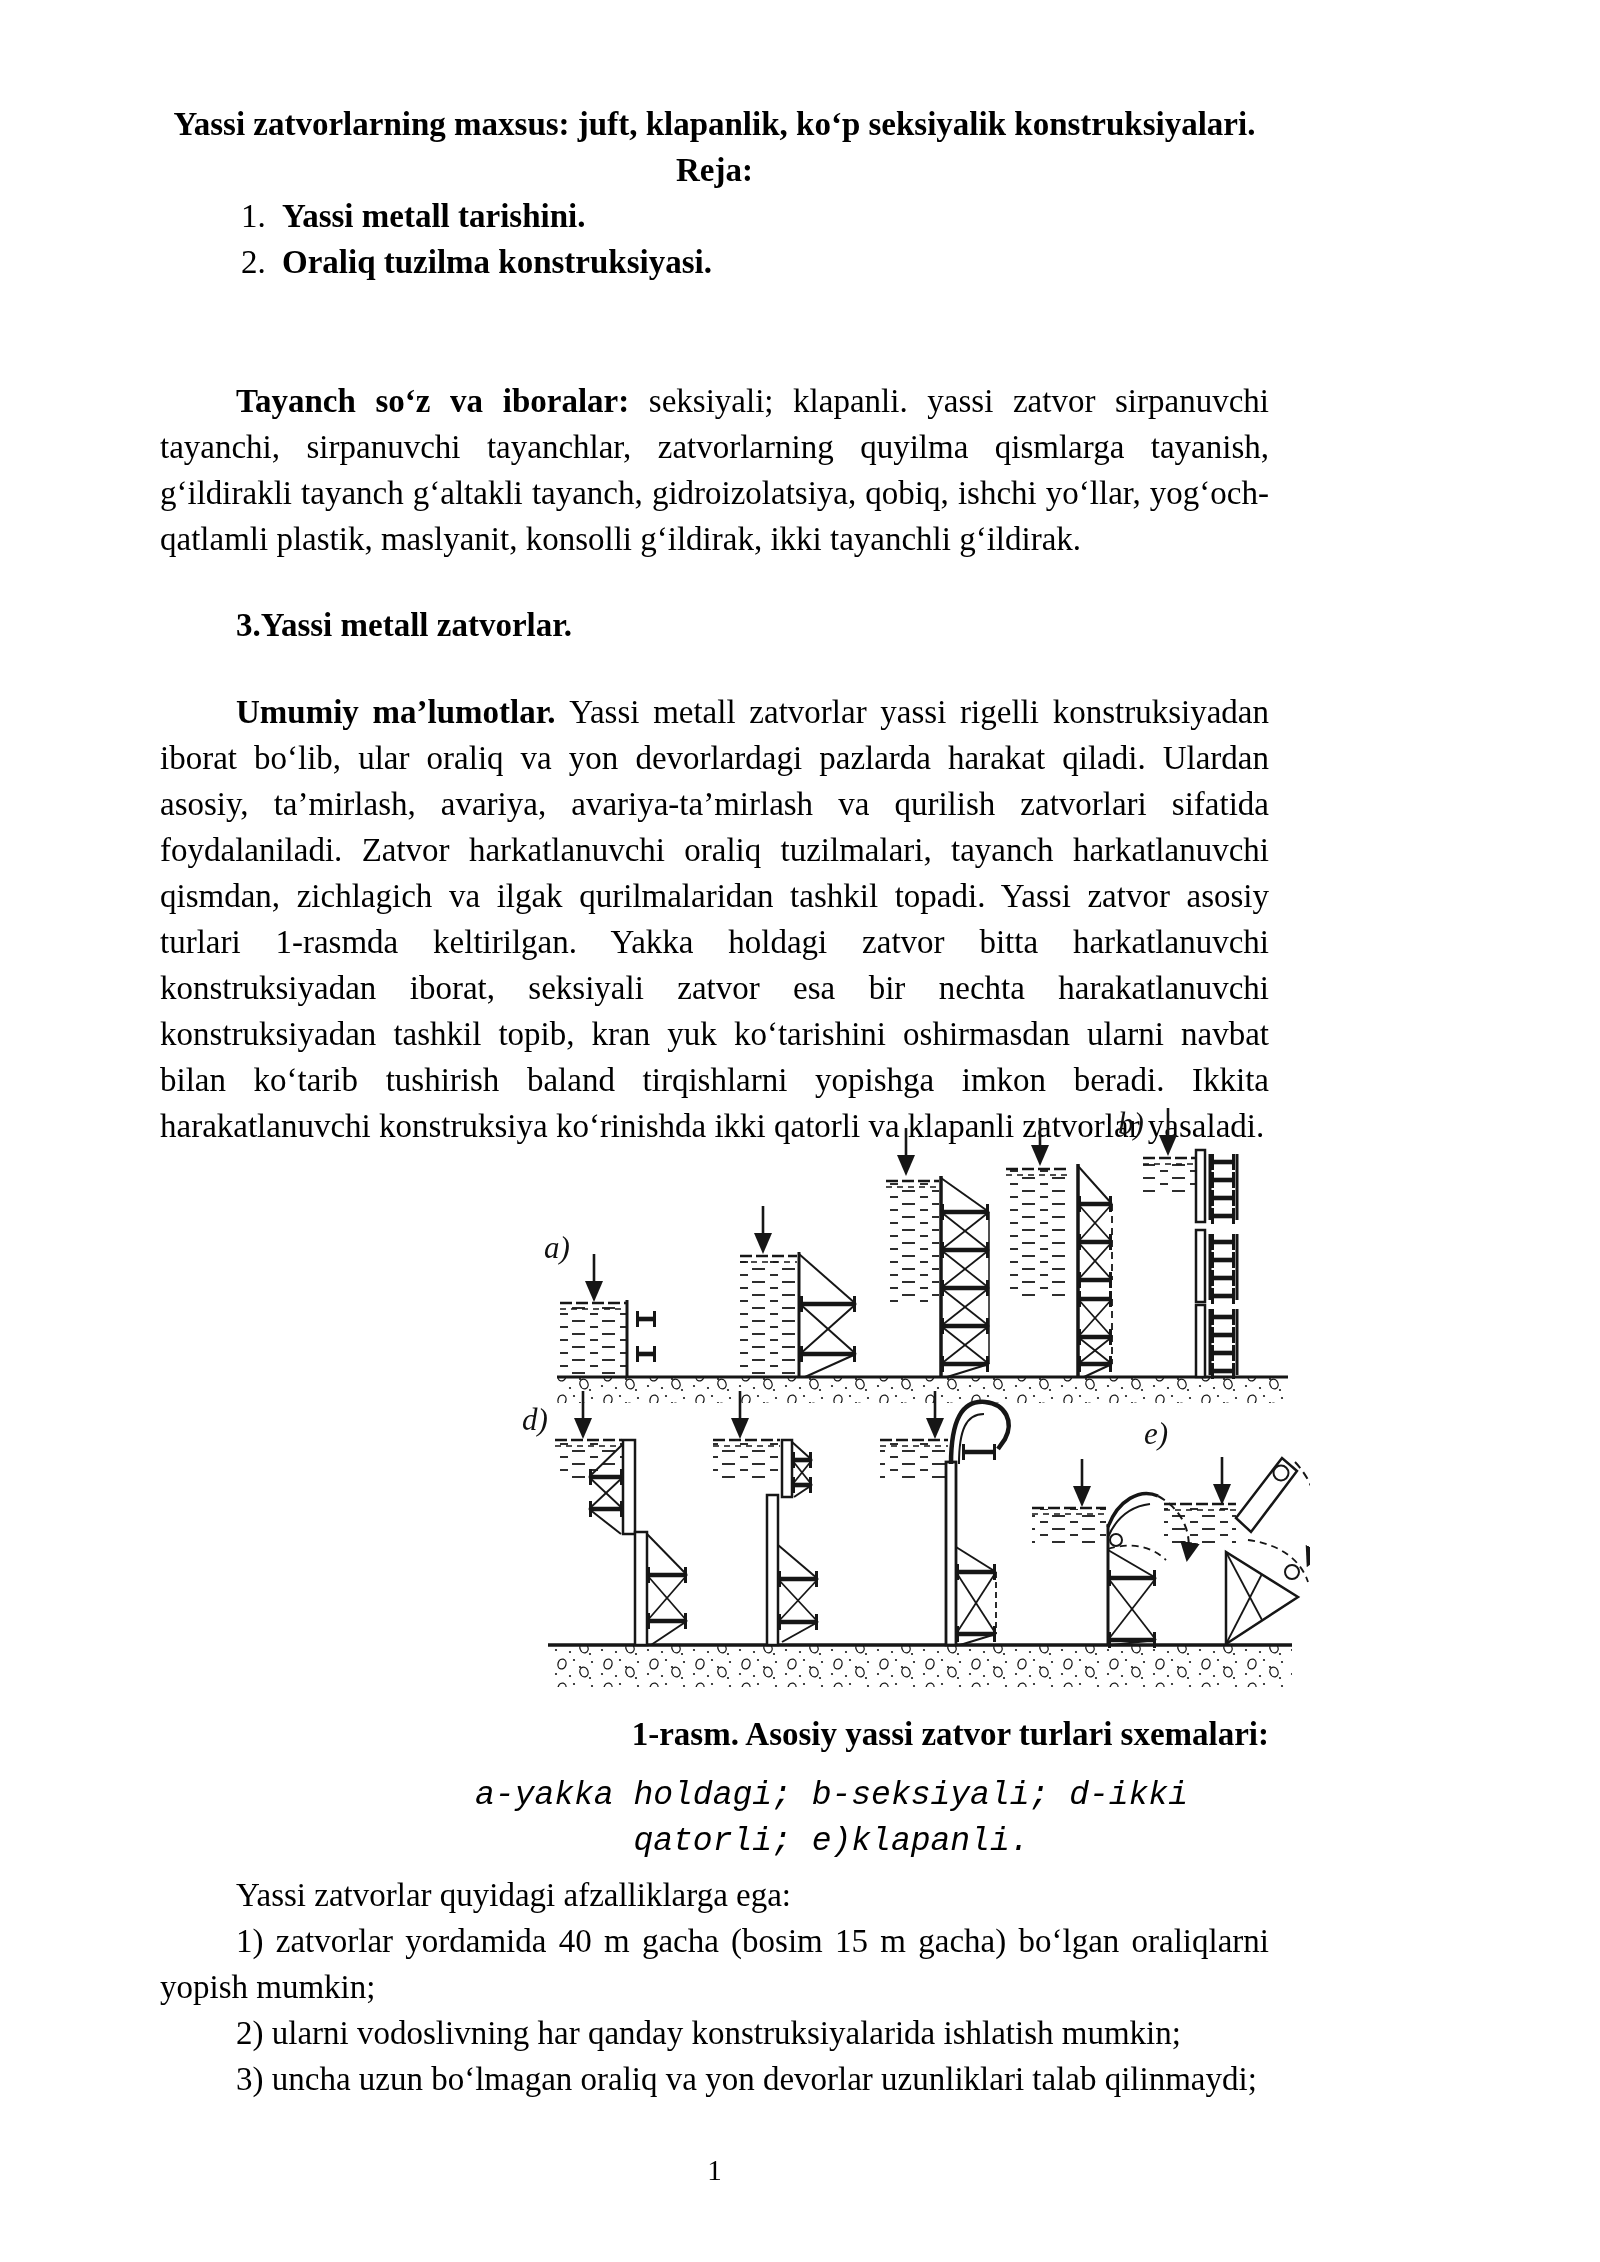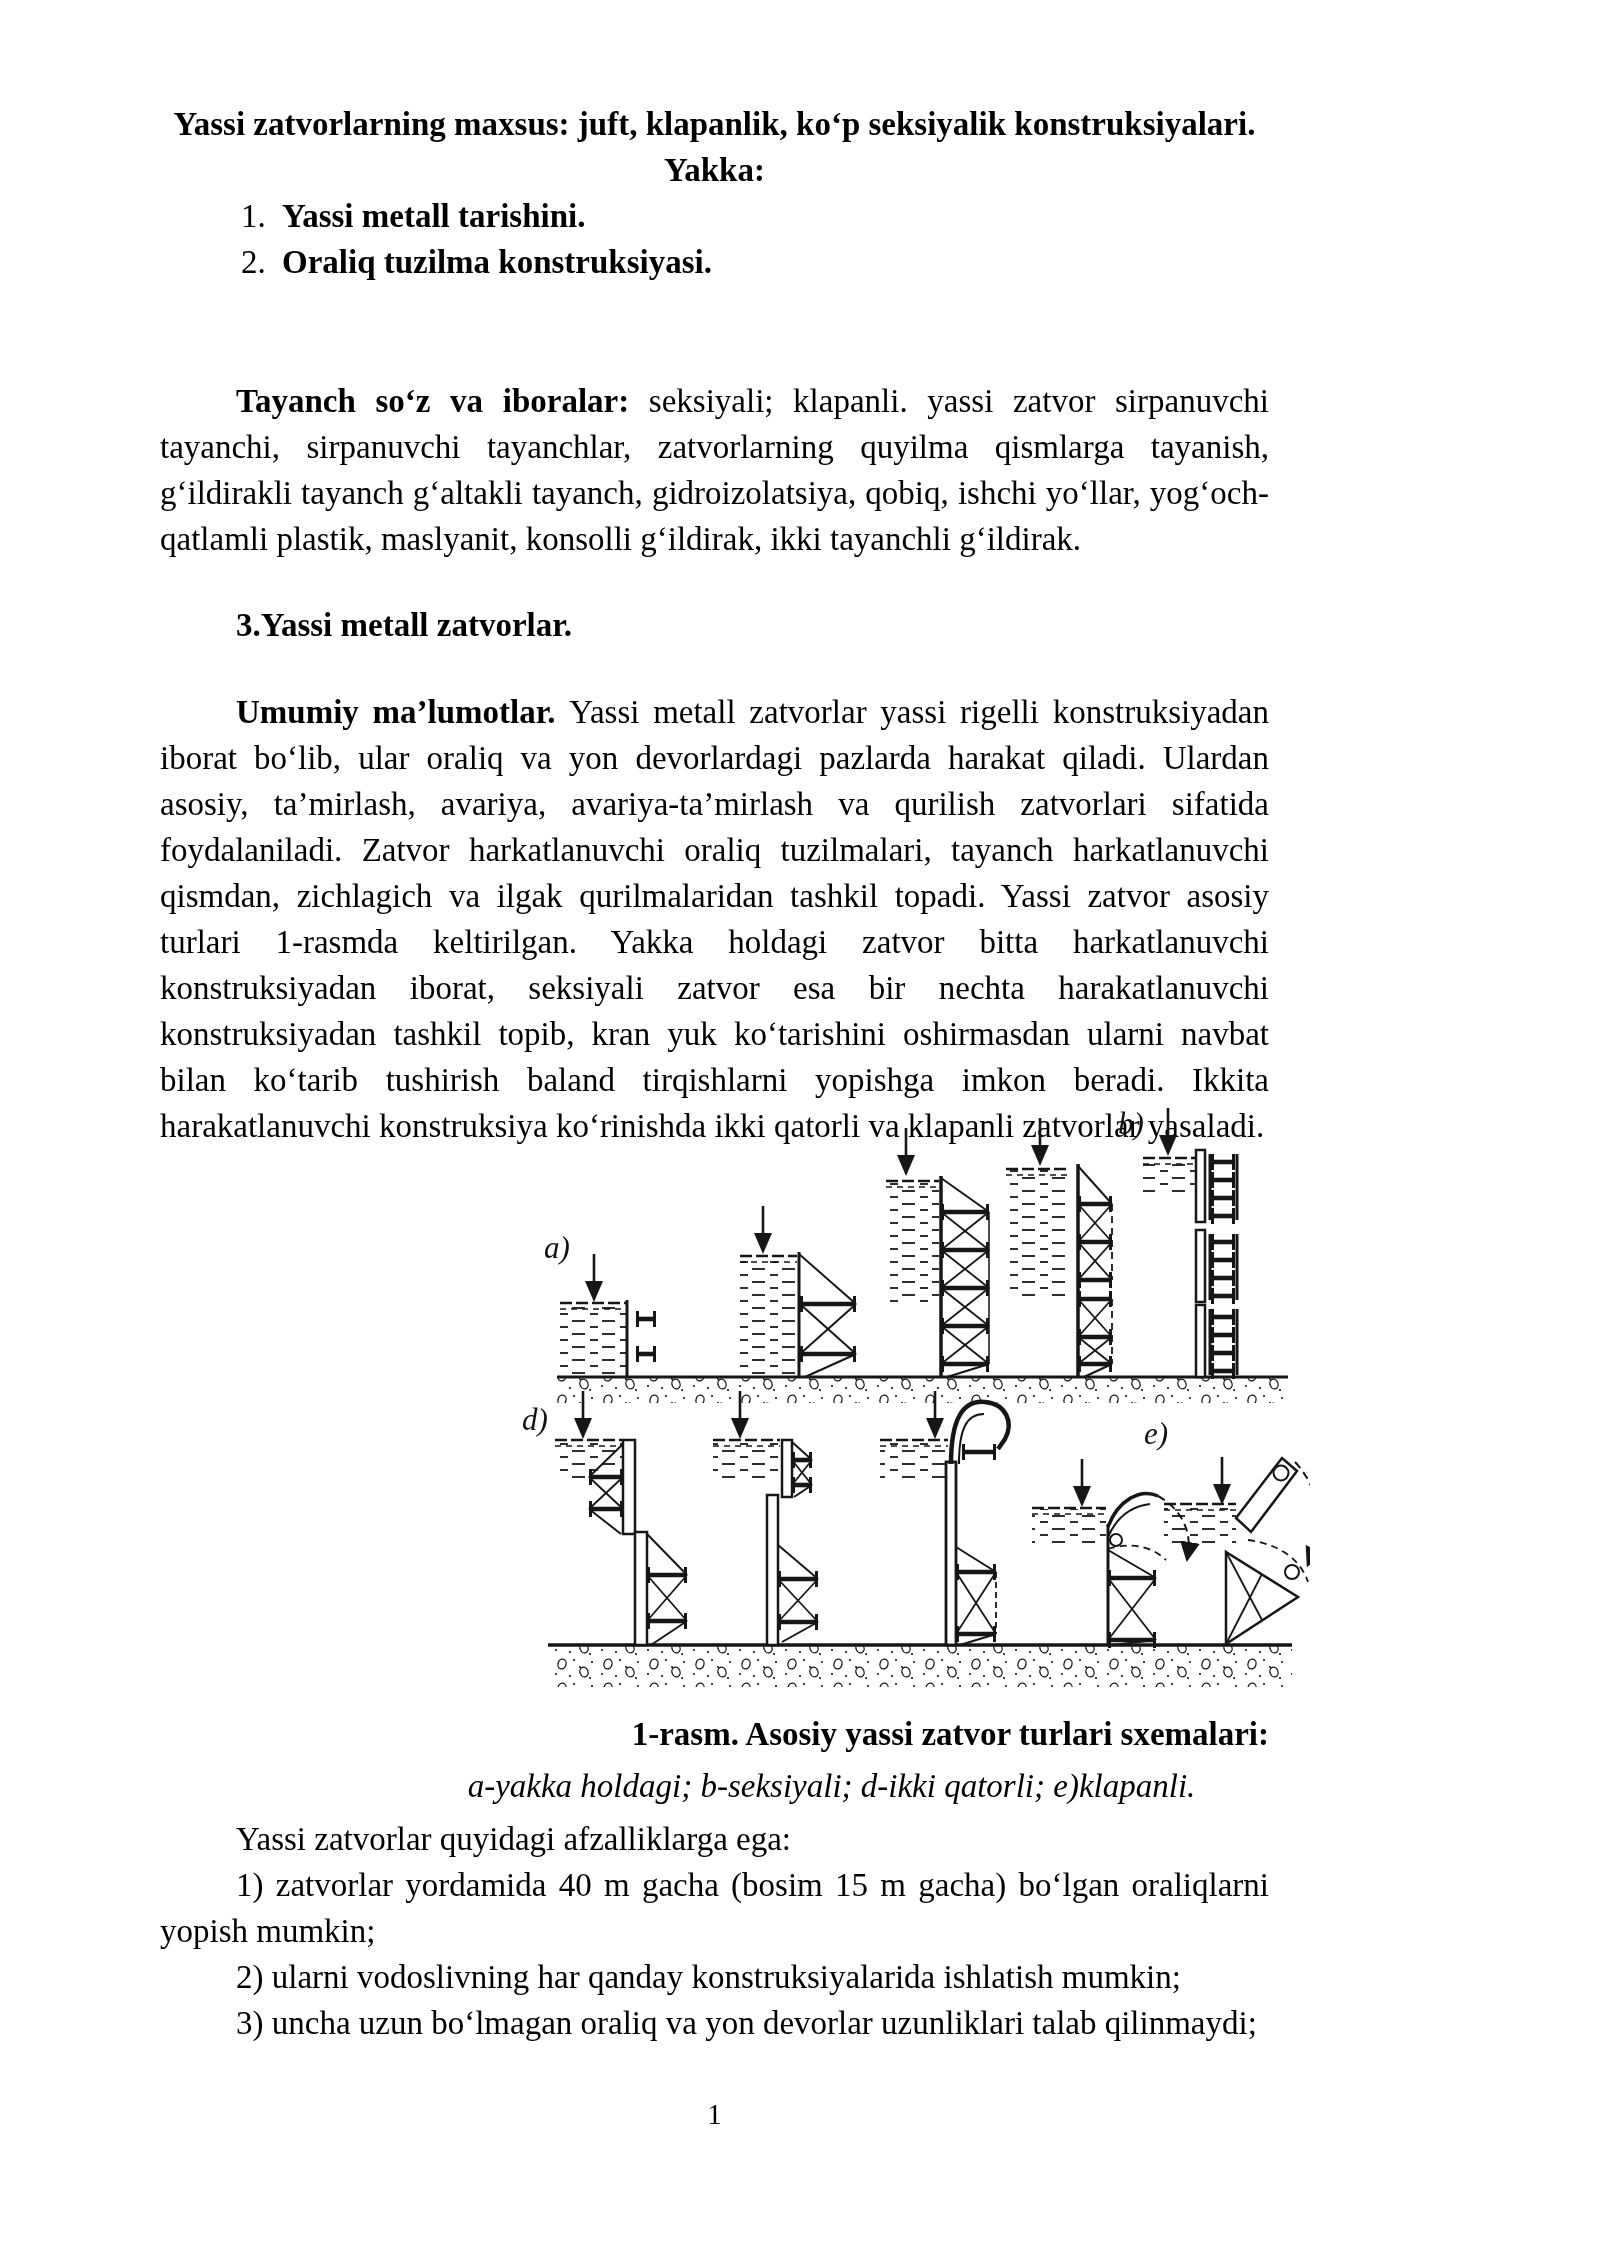--- a/index.html
+++ b/index.html
@@ -18,31 +18,31 @@
   .plan-item{padding-left:81px;}
   .plan-num{display:inline-block;width:41px;}
   .plan-text{font-weight:bold;}
   .kw{margin-top:93px;}
   .sec{margin-top:40px;font-weight:bold;text-indent:76px;}
   .p2{margin-top:41px;}
   .figure{margin:-62px 0 0 360px;width:790px;height:608px;}
   .figure svg{display:block;width:790px;height:608px;}
   .figlabel{font-family:"Liberation Serif",serif;font-style:italic;font-size:31px;fill:#111;stroke:none;}
   .cap-b{margin-top:16px;margin-left:234px;text-align:right;font-weight:bold;}
-  .cap-i{margin-top:6px;margin-left:234px;text-align:center;font-style:italic;}
+  .cap-i{margin-top:16px;margin-left:234px;text-align:center;font-style:italic;font-family:Liberation Mono, monospace;}
   .adv-intro{margin-top:7px;}
   .pageno{margin-top:48px;text-align:center;font-size:29px;line-height:40px;}
 </style>
 </head>
 <body>
 
 <div class="page">
 
   <p class="title">Yassi zatvorlarning maxsus: juft, klapanlik, ko‘p seksiyalik konstruksiyalari.</p>
-  <p class="title">Yakka:</p>
+  <p class="title">Reja:</p>
 
   <div>
     <p class="plan-item"><span class="plan-num">1.</span><span class="plan-text">Yassi metall tarishini.</span></p>
     <p class="plan-item"><span class="plan-num">2.</span><span class="plan-text">Oraliq tuzilma konstruksiyasi.</span></p>
   </div>
 
   <p class="j ind kw"><span class="b">Tayanch so‘z va iboralar: </span><span>seksiyali; klapanli. yassi zatvor sirpanuvchi tayanchi, sirpanuvchi tayanchlar, zatvorlarning quyilma qismlarga tayanish, g‘ildirakli tayanch g‘altakli tayanch, gidroizolatsiya, qobiq, ishchi yo‘llar, yog‘och-qatlamli plastik, maslyanit, konsolli g‘ildirak, ikki tayanchli g‘ildirak.</span></p>
 
   <p class="sec">3.Yassi metall zatvorlar.</p>
 

